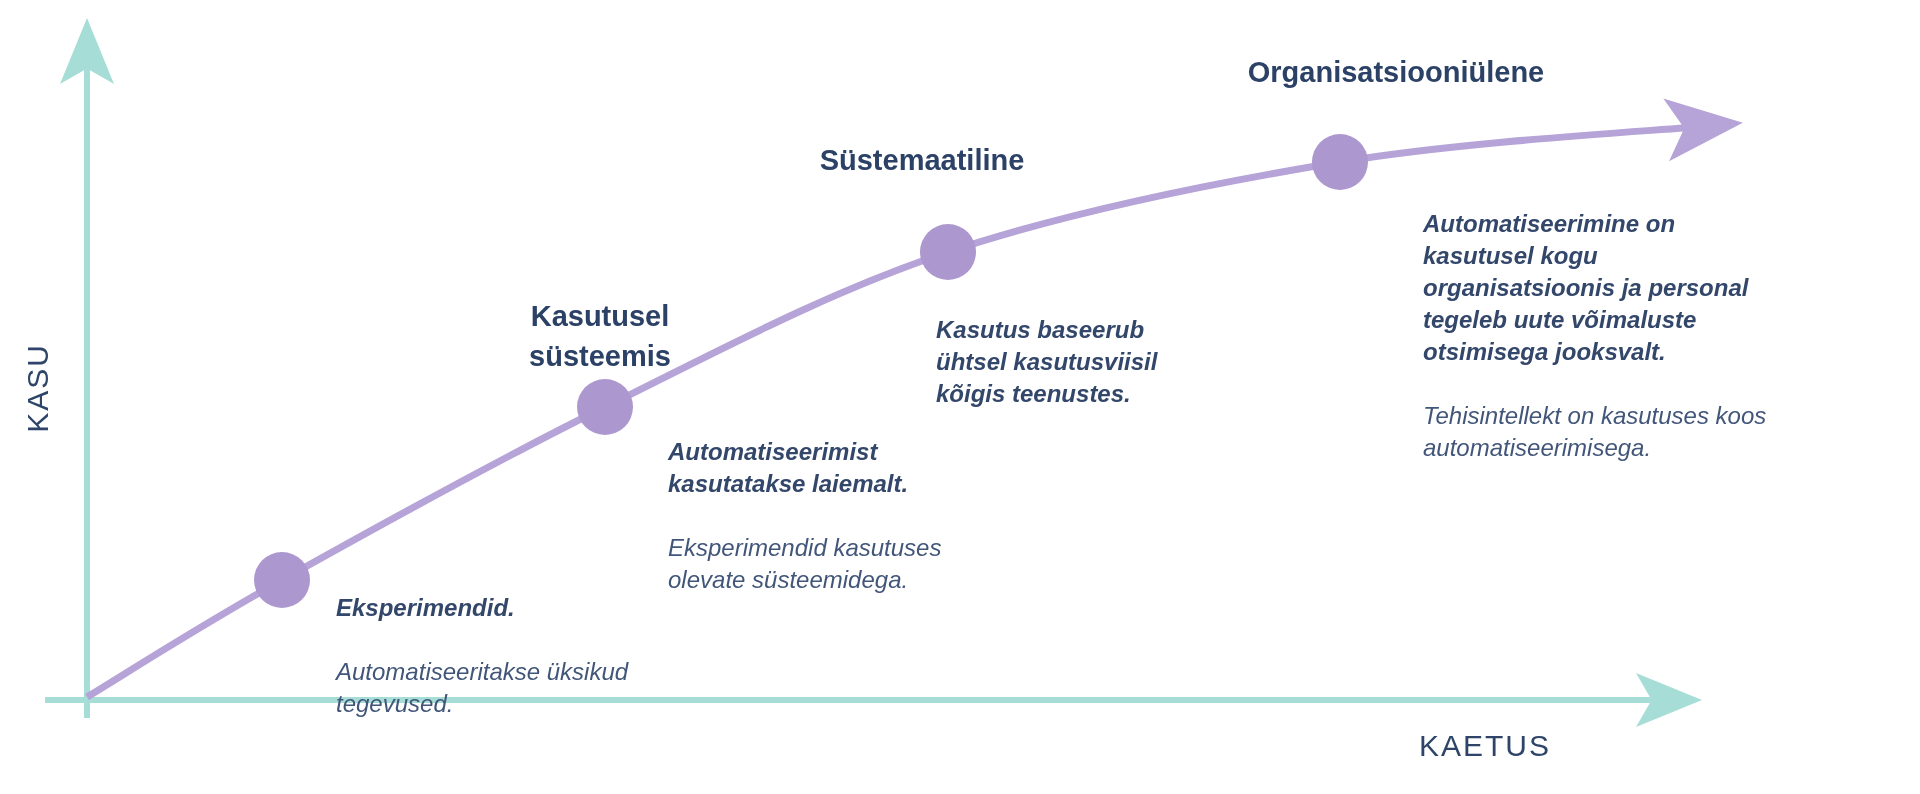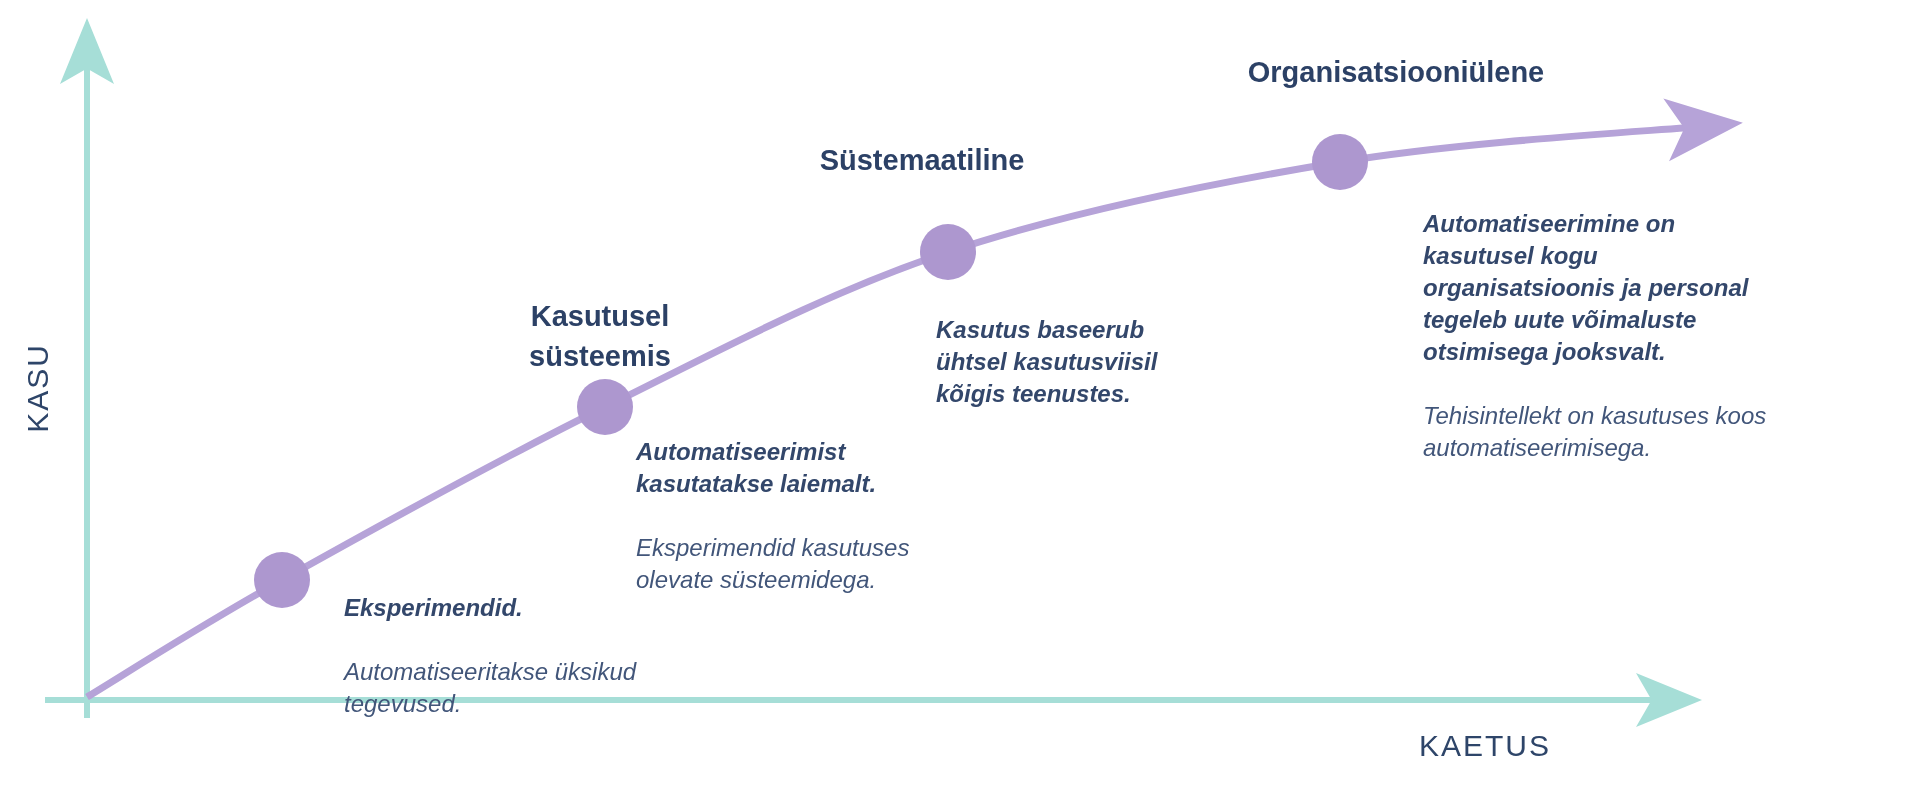--- a/index.html
+++ b/index.html
@@ -62,22 +62,22 @@
   }
   .stage-desc .lead {
     display: block;
     font-weight: bold;
     color: #33476b;
   }
   .stage-desc .rest {
     display: block;
     color: #42567a;
   }
-  .stage-desc.d1 { left: 344px; top: 560px; width: 340px; }
-  .stage-desc.d2 { left: 636px; top: 404px; width: 320px; }
+  .stage-desc.d1 { left: 336px; top: 560px; width: 340px; }
+  .stage-desc.d2 { left: 668px; top: 404px; width: 320px; }
   .stage-desc.d3 { left: 936px; top: 282px; width: 300px; }
   .stage-desc.d4 { left: 1375px; top: 176px; width: 380px; margin-left: 48px; }
 </style>
 </head>
 <body>
 
 <div class="canvas">
 
   <svg class="layer" width="1920" height="794" viewBox="0 0 1920 794">
     <defs>

